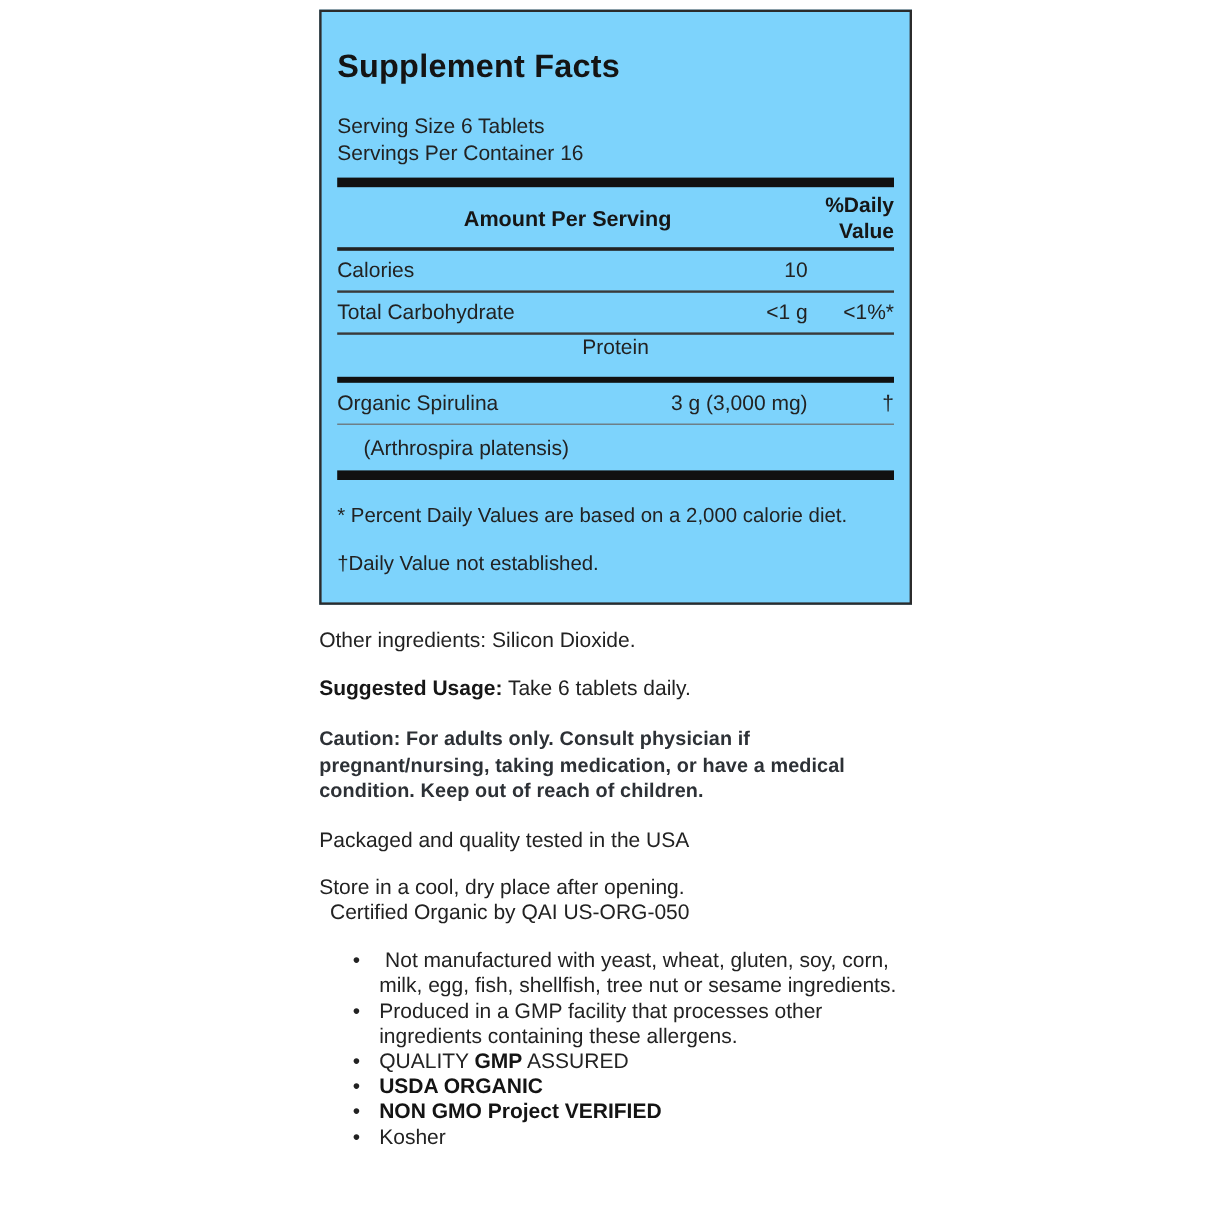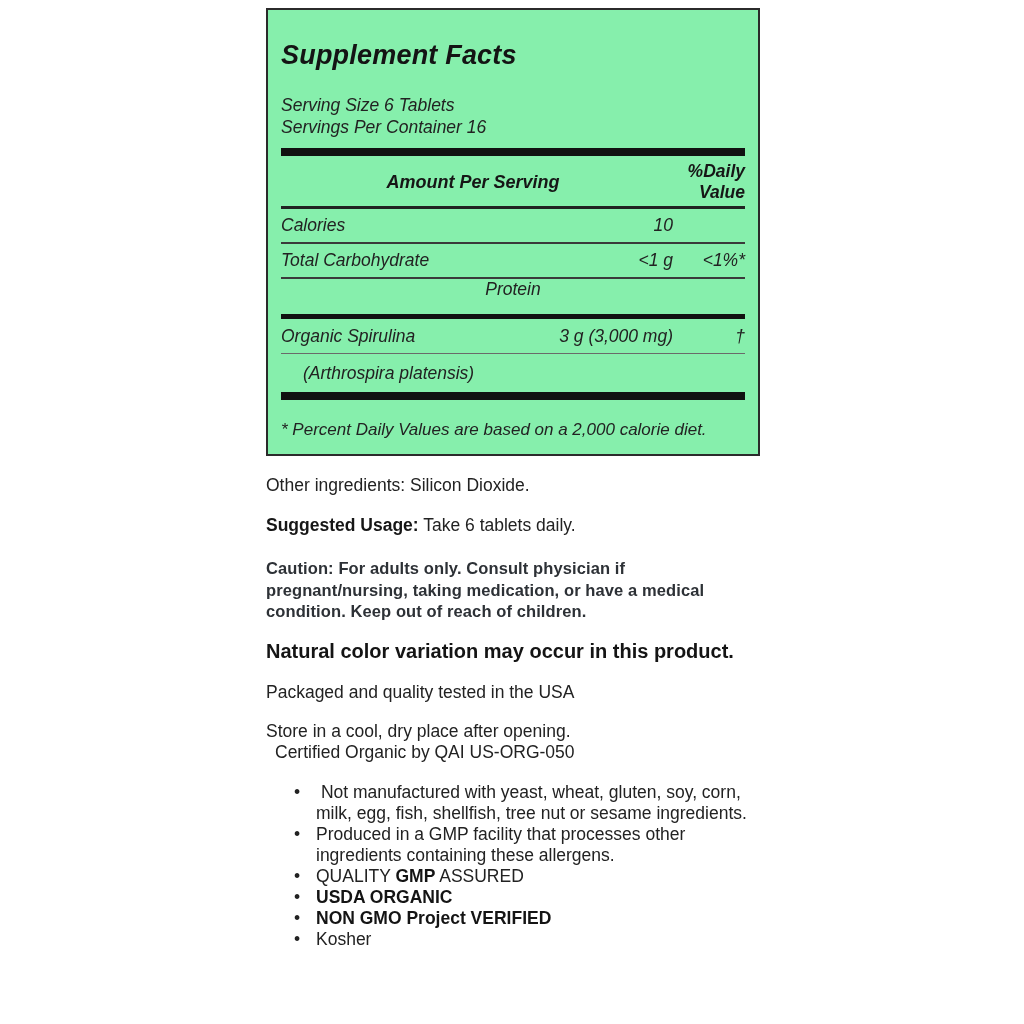--- a/index.html
+++ b/index.html
@@ -14,22 +14,21 @@
   }
   .content {
     position:absolute;
     left:266px; top:8px;
     width:494px;
   }
   
   .facts-box {
     border:2px solid #2b2b2b;
     padding:0 13px 14px 13px;
-    background:#86efac;
-    font-style:italic;
+    background:#7dd3fc;
   }
   .panel-title {
     margin-top:30px;
     font-size:27px;
     font-weight:bold;
     letter-spacing:0.2px;
     color:#141414;
   }
   .serving-block { margin-top:23px; }
   .serving-line {
@@ -183,29 +182,29 @@
         <div class="name">Organic Spirulina</div>
         <div class="amt">3 g (3,000 mg)</div>
         <div class="dv">†</div>
       </div>
 
       <div class="sub-row">(Arthrospira platensis)</div>
 
       <div class="bar bar-thick"></div>
 
       <div class="footnote">* Percent Daily Values are based on a 2,000 calorie diet.</div>
+      <div class="footnote second">†Daily Value not established.</div>
     </div>
 
     <div class="para mt-other">Other ingredients: Silicon Dioxide.</div>
 
     <div class="para mt-usage"><span class="usage-label">Suggested Usage:</span><span class="li-text"> Take 6 tablets daily.</span></div>
 
     <div class="caution">Caution: For adults only. Consult physician if pregnant/nursing, taking medication, or have a medical condition. Keep out of reach of children.</div>
 
-    <div class="natural">Natural color variation may occur in this product.</div>
 
     <div class="para mt-packaged">Packaged and quality tested in the USA</div>
 
     <div class="para mt-store">Store in a cool, dry place after opening.</div>
 
     <div class="para mt-certified">Certified Organic by QAI US-ORG-050</div>
 
     <ul class="bullets">
       <li><span class="dot">•</span><span class="li-text"> Not manufactured with yeast, wheat, gluten, soy, corn, milk, egg, fish, shellfish, tree nut or sesame ingredients.</span><span class="b li-text"></span><span class="li-text"></span></li>
       <li><span class="dot">•</span><span class="li-text">Produced in a GMP facility that processes other ingredients containing these allergens.</span><span class="b li-text"></span><span class="li-text"></span></li>

